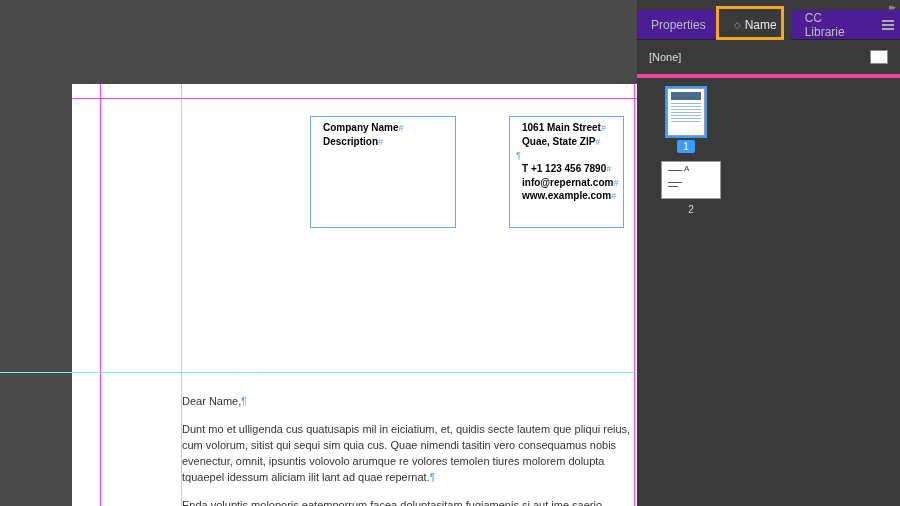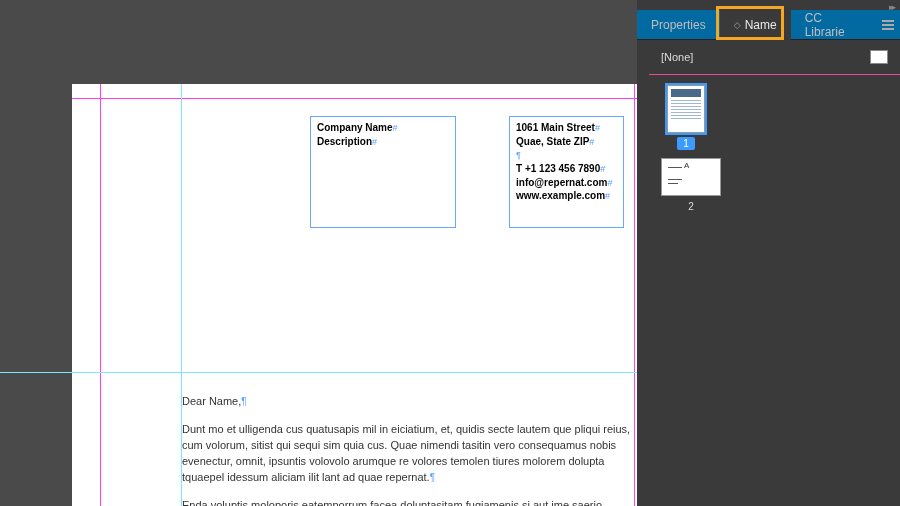--- a/index.html
+++ b/index.html
@@ -34,21 +34,21 @@
   .textframe {
     position: absolute;
     border: 1px solid #6aa7ff;
     font-size: 10px;
     color: #000;
     padding: 4px 6px;
     line-height: 1.3;
   }
   .tf1 { left:238px; top:32px; width:146px; height:112px; }
   .tf2 { left:437px; top:32px; width:115px; height:112px; }
-  .bold { font-weight: bold; }
+  .bold { font-weight: bold; margin-left: 6px; }
   .marker { color:#5aa0ff; font-size:9px; }
 
   .bodytext {
     position:absolute;
     left:110px; top:310px;
     width:452px;
     font-size:11px;
     color:#333;
     line-height:1.45;
   }
@@ -68,21 +68,21 @@
     height:10px;
     text-align:right;
     padding-right:6px;
     color:#aaa;
     font-size:10px;
   }
   .tabs {
     display:flex;
     align-items:center;
     height:30px;
-    background:#0369a1;
+    background:#4c1d95;
     border-bottom:1px solid #222;
   }
   .tab {
     padding:0 14px;
     height:30px;
     display:flex;
     align-items:center;
     color:#bdbdbd;
     font-size:12px;
     cursor:pointer;
@@ -103,22 +103,21 @@
   .panel-menu {
     margin-left:auto;
     width:26px; height:30px;
     display:flex; align-items:center; justify-content:center;
     color:#aaa;
   }
   .panel-menu div { width:12px; height:2px; background:#aaa; box-shadow:0 -4px 0 #aaa, 0 4px 0 #aaa; }
 
   .masters {
     padding:6px 0;
-    border-bottom:1px solid #ec4899;
-    margin-left:12px;
+    border-bottom:4px solid #ec4899;
   }
   .master-row {
     display:flex; align-items:center;
     justify-content:space-between;
     padding:4px 12px;
     font-size:11px;
     color:#ddd;
   }
   .master-swatch {
     width:18px; height:14px; background:#fff; border:1px solid #888;

